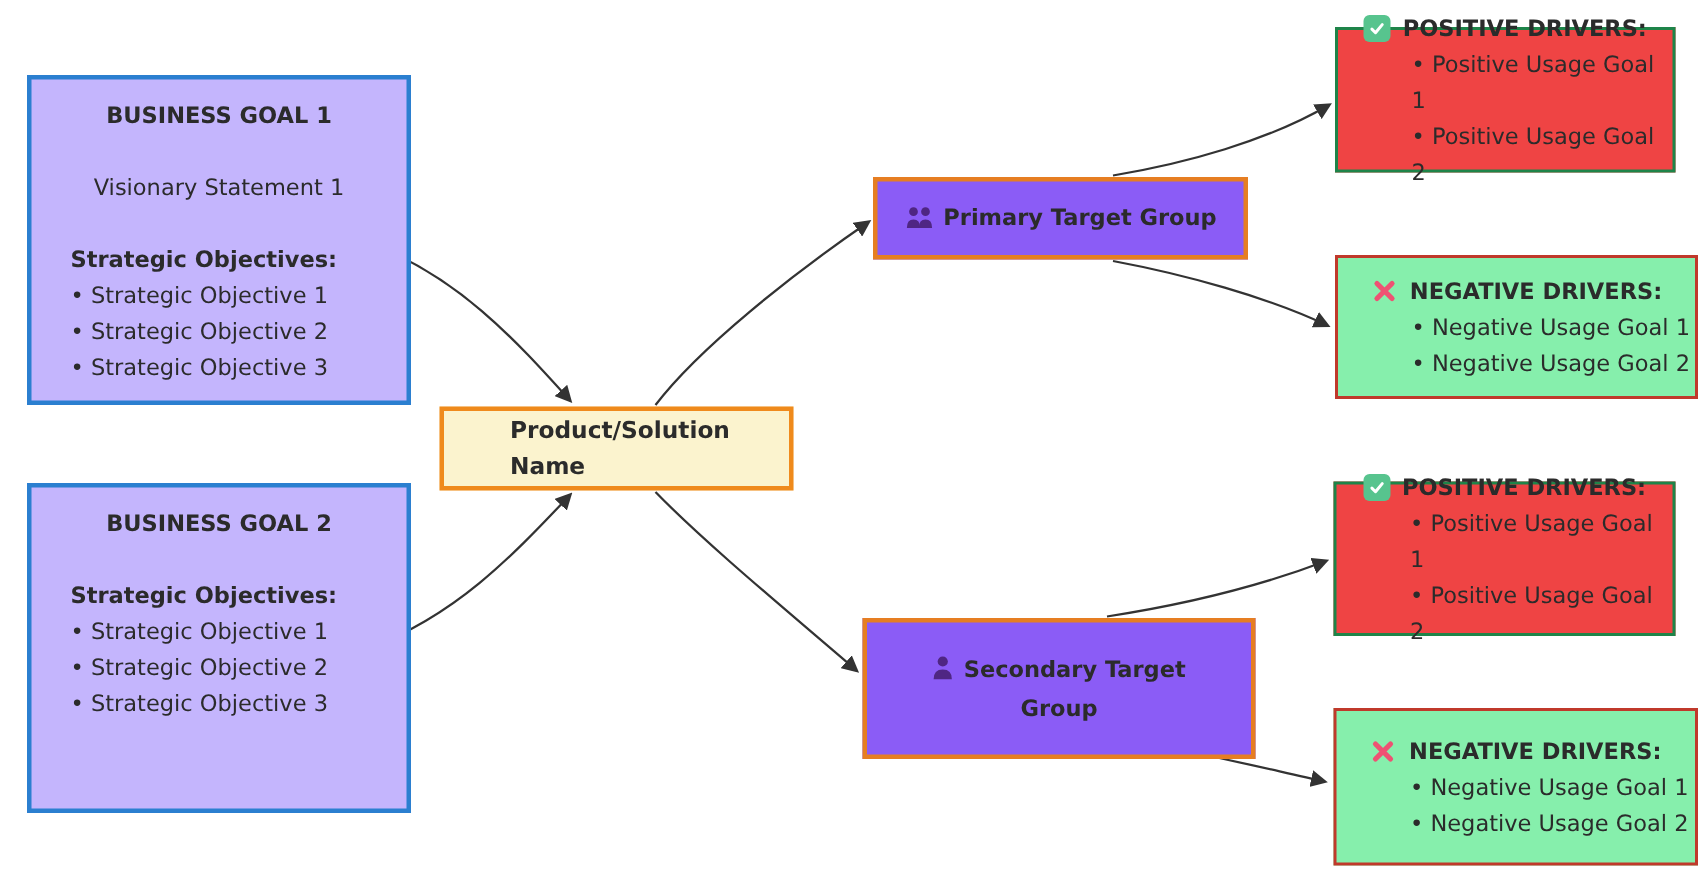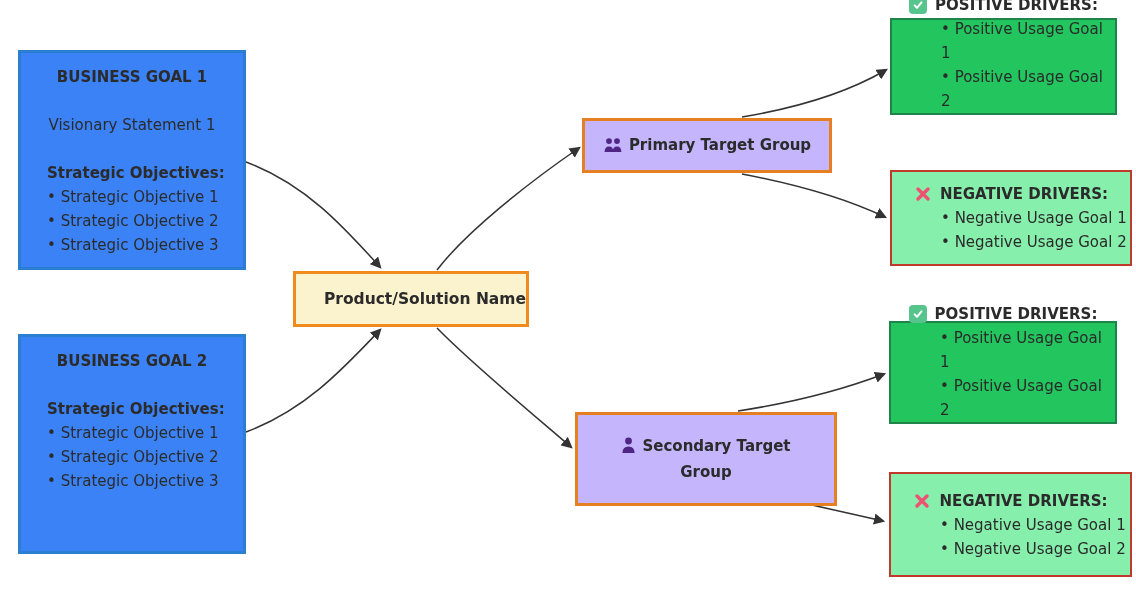--- a/index.html
+++ b/index.html
@@ -5,50 +5,50 @@
   html,body{margin:0;padding:0;background:#fff;}
   .canvas{
     position:relative;width:1136px;height:595px;background:#ffffff;overflow:hidden;
     font-family:"DejaVu Sans","Liberation Sans",sans-serif;color:#2b2b2b;
   }
   .edges{position:absolute;left:0;top:0;width:1136px;height:595px;pointer-events:none;}
   .node{position:absolute;box-sizing:border-box;font-size:15px;line-height:24px;}
 
   
   .goal{
-    width:228px;height:220px;background:#3b82f6;border:3px solid #2b7fd0;
+    width:256px;height:220px;background:#c4b5fd;border:3px solid #2b7fd0;
     text-align:center;padding-top:12px;
   }
   .goal-title{font-weight:bold;}
   .goal-statement{margin-top:24px;}
   .objectives{margin-top:24px;text-align:left;padding-left:26px;}
   .objectives-heading{font-weight:bold;}
 
   
   .product{
     left:293px;top:271px;width:236px;height:56px;background:#fbf3ce;border:3px solid #ef8a1c;
-    display:flex;align-items:center;justify-content:flex-end;font-weight:bold;font-size:15.5px;
+    display:flex;align-items:center;justify-content:flex-start;font-weight:bold;font-size:15.5px;padding-left:44px;
   }
 
   
   .target{
-    background:#c4b5fd;border:3px solid #e67e22;
+    background:#8b5cf6;border:3px solid #e67e22;
     display:flex;align-items:center;justify-content:center;font-weight:bold;text-align:center;
   }
   .target-primary{left:582px;top:118px;width:250px;height:55px;}
   .target-secondary{left:575px;top:412px;width:262px;height:94px;}
   .target-inner{display:inline-block;}
   .target-secondary .target-inner{max-width:200px;}
   .person-icon{display:inline-block;vertical-align:-2px;margin-right:6px;}
 
   
   .driver{
     display:flex;flex-direction:column;justify-content:center;
   }
-  .driver.positive{background:#22c55e;border:2px solid #1e8449;justify-content:flex-end;}
+  .driver.positive{background:#ef4444;border:2px solid #1e8449;}
   .driver.negative{background:#86efac;border:2px solid #c0392b;}
   .driver-title{display:flex;align-items:center;justify-content:center;gap:8px;font-weight:bold;}
   .driver-items{text-align:left;padding-left:49px;}
   .pos1{left:890px;top:18px;width:227px;height:97px;}
   .neg1{left:890px;top:170px;width:242px;height:96px;}
   .pos2{left:889px;top:321px;width:228px;height:103px;}
   .neg2{left:889px;top:472px;width:243px;height:105px;}
 
   .bullet::before{content:"•\00a0";}
 
@@ -85,21 +85,21 @@
     <div class="goal-title">BUSINESS GOAL 1</div>
     <div class="goal-statement">Visionary Statement 1</div>
     <div class="objectives">
       <div class="objectives-heading">Strategic Objectives:</div>
       <div class="bullet">Strategic Objective 1</div>
       <div class="bullet">Strategic Objective 2</div>
       <div class="bullet">Strategic Objective 3</div>
     </div>
   </div>
 
-  <div class="node goal" style="left:18px;top:322px;margin-top:12px;">
+  <div class="node goal" style="left:18px;top:322px;">
     <div class="goal-title">BUSINESS GOAL 2</div>
     <div class="objectives">
       <div class="objectives-heading">Strategic Objectives:</div>
       <div class="bullet">Strategic Objective 1</div>
       <div class="bullet">Strategic Objective 2</div>
       <div class="bullet">Strategic Objective 3</div>
     </div>
   </div>
 
   <div class="node product">

